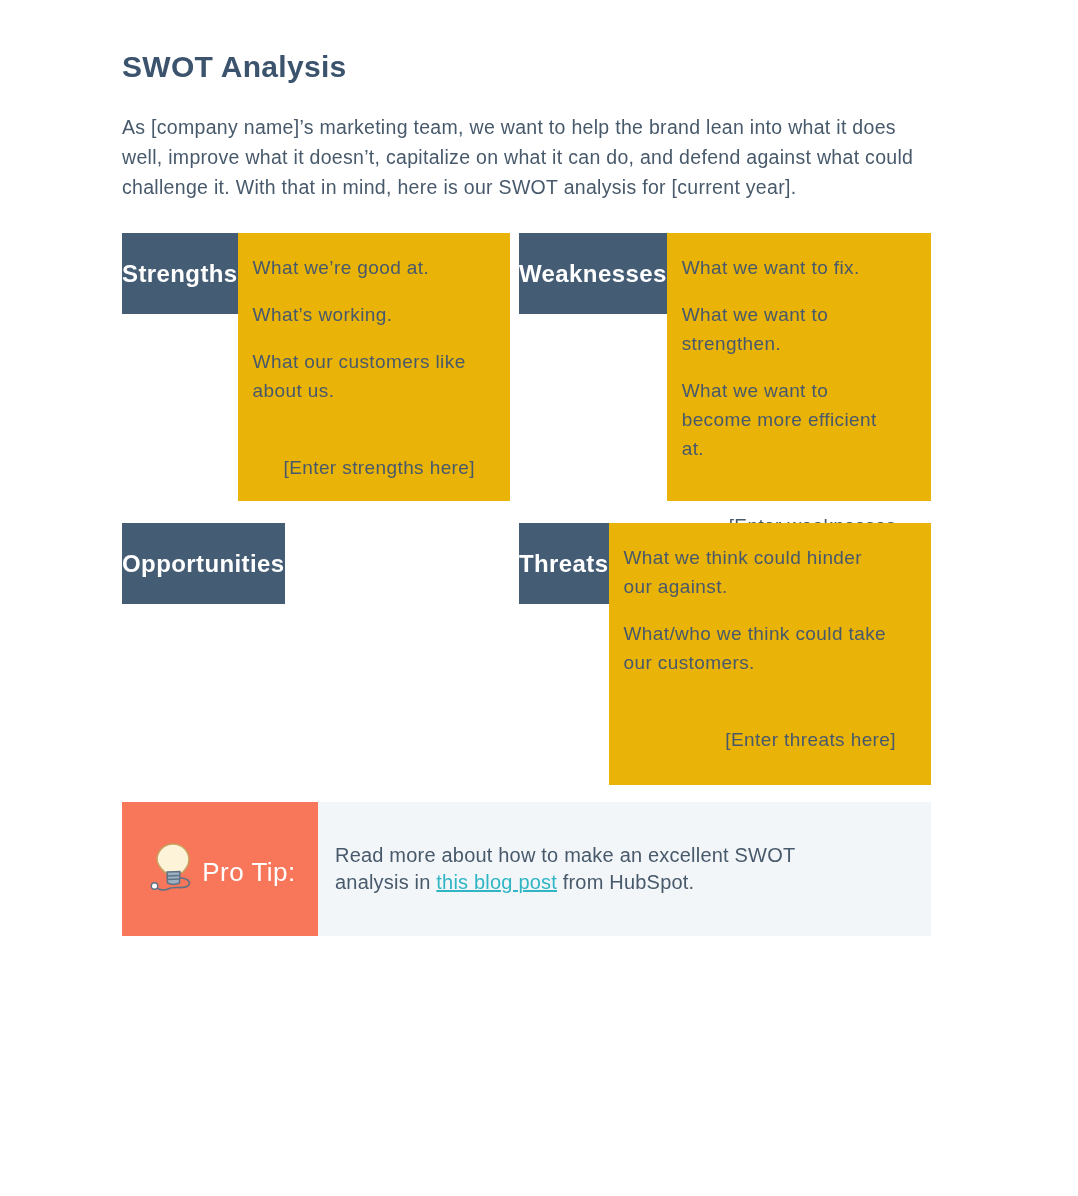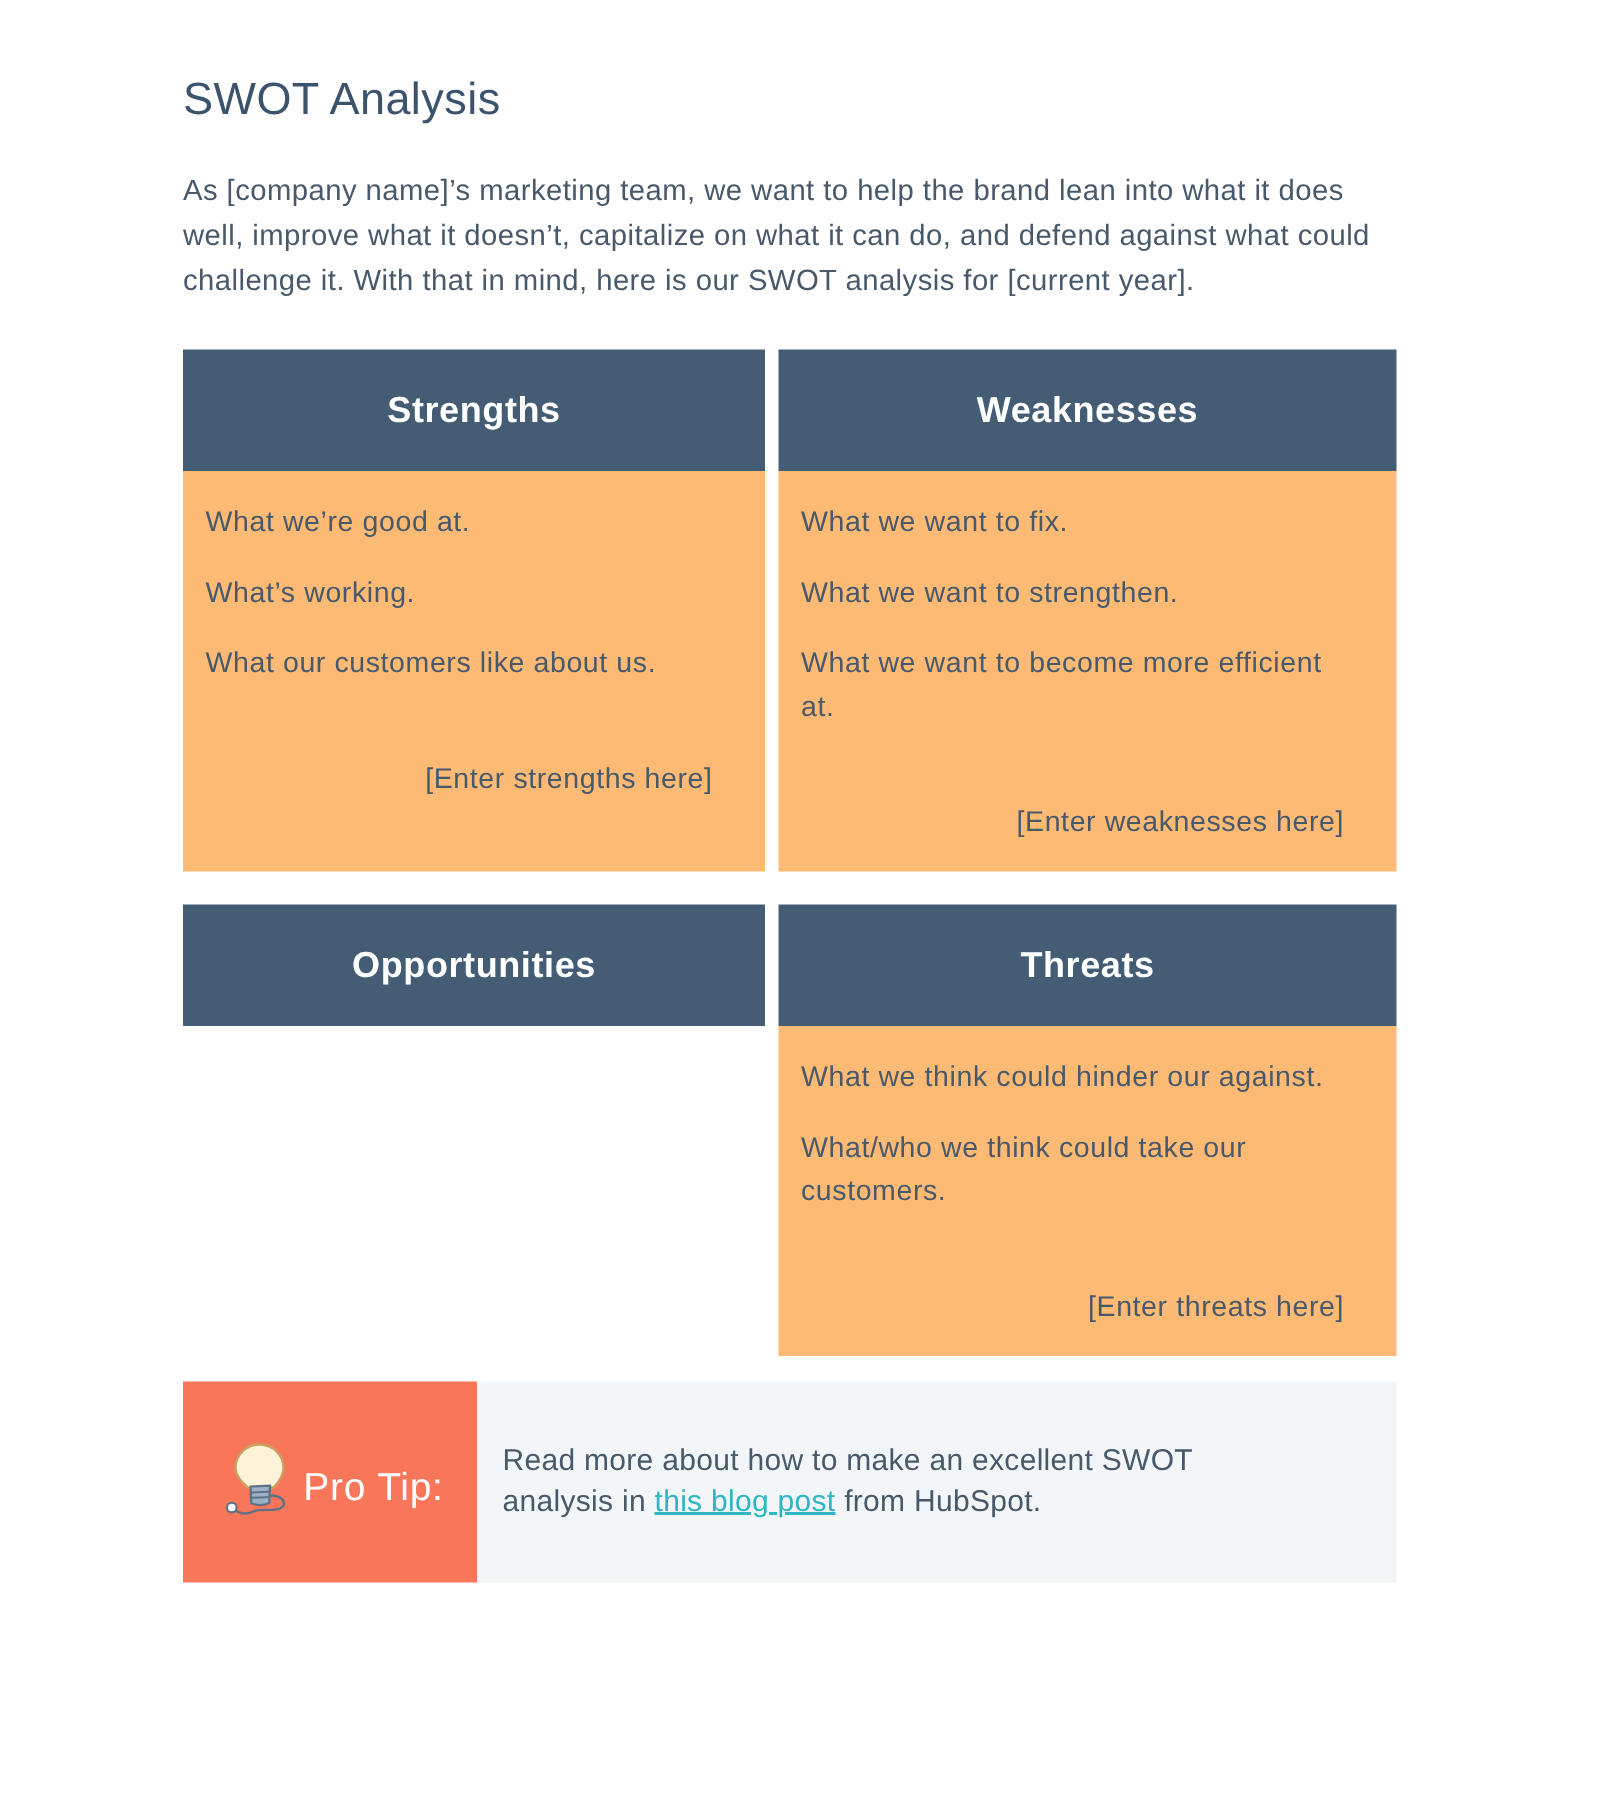--- a/index.html
+++ b/index.html
@@ -3,40 +3,40 @@
 <meta charset="utf-8">
 <style>
   html,body{margin:0;padding:0;background:#ffffff;}
   body{
     width:1078px;height:1196px;position:relative;
     font-family:"Liberation Sans","DejaVu Sans",sans-serif;
     color:#47596b;
   }
   .doc{position:absolute;left:122px;top:50px;width:812px;}
   .page-title{
-    font-size:30px;font-weight:normal;color:#3b536d;
+    font-size:30px;font-weight:bold;color:#3b536d;
     margin:0 0 28px 0;letter-spacing:0.3px;
   }
   .intro{
     font-size:19.5px;line-height:30px;letter-spacing:0.3px;
     color:#47596b;margin:0 0 31px 0;width:812px;
   }
   .swot-grid{
     display:grid;
     grid-template-columns:388px 412px;
     column-gap:9px;row-gap:22px;
   }
-  .quadrant{display:flex;flex-direction:column;}
+  .quadrant{display:flex;flex-direction:row;}
   .quad-header{
     background:#445c74;height:81px;
     display:flex;align-items:center;justify-content:center;
     color:#ffffff;font-size:24px;font-weight:bold;letter-spacing:0.4px;
   }
   .quad-body{
-    background:#fdba74;flex:1;
+    background:#eab308;flex:1;
     padding:20px 35px 18px 15px;
     font-size:19px;line-height:29px;letter-spacing:0.4px;
     box-sizing:border-box;
   }
   .row1 .quad-body{height:268px;}
   .row2 .quad-body{height:262px;}
   .quad-body p{margin:0 0 18px 0;}
   .quad-body p.placeholder{margin:48px 0 0 0;text-align:right;}
   .pro-tip-row{
     display:flex;margin-top:17px;width:809px;

